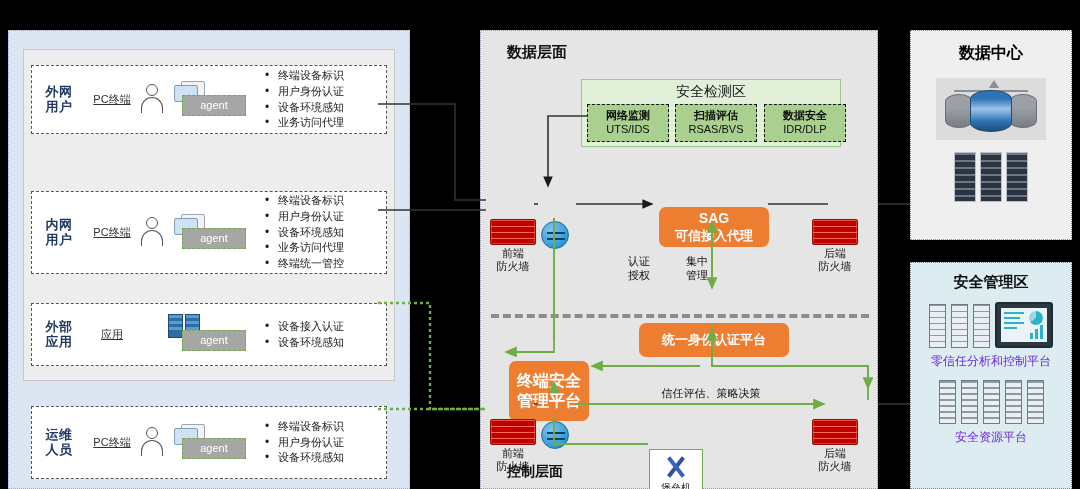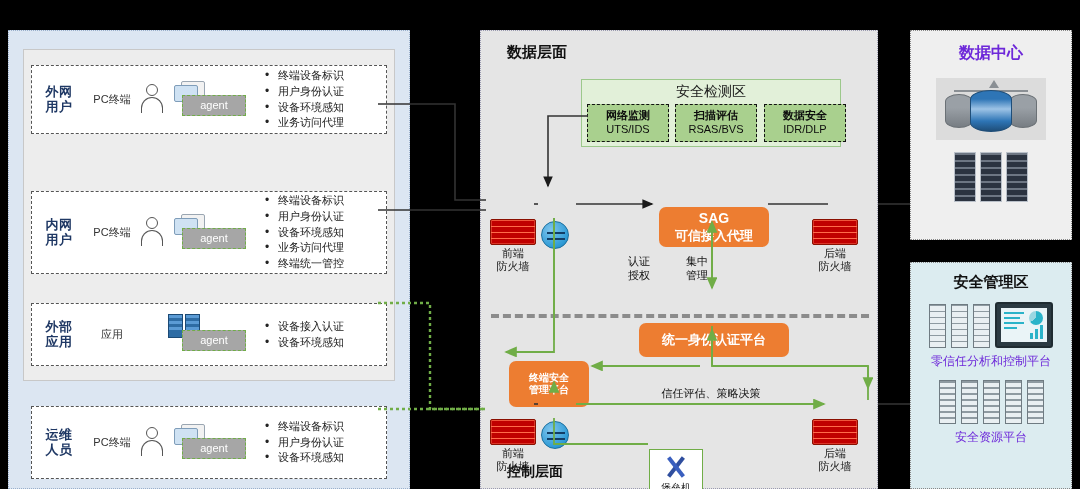--- a/index.html
+++ b/index.html
@@ -27,21 +27,21 @@
   #card-wai  { left: 22px; top: 34px;  width: 356px; height: 69px; }
   #card-nei  { left: 22px; top: 160px; width: 356px; height: 83px; }
   #card-app  { left: 22px; top: 272px; width: 356px; height: 63px; }
   #card-ops  { left: 22px; top: 375px; width: 356px; height: 73px; }
 
   .card-role {
     width: 54px; flex: none; font-size: 13px; font-weight: bold;
     color: #1f3864; line-height: 1.15; text-align: center; letter-spacing: .5px;
   }
   .card-kind {
-    width: 52px; flex: none; font-size: 11px; color: #333; text-align: center;
+    width: 52px; flex: none; font-size: 11px; color: #333; text-align: center; text-decoration: underline;
   }
   .card-icons {
     width: 118px; flex: none; position: relative; height: 46px;
   }
   .card-bullets {
     flex: 1; padding-left: 6px; font-size: 11px; color: #1a1a1a; line-height: 1.42;
   }
   .card-bullets li { list-style: none; position: relative; padding-left: 16px; }
   .card-bullets li:before {
     content: "•"; position: absolute; left: 3px; top: -1px; font-size: 12px; color: #222;
@@ -124,21 +124,21 @@
   
   .obox {
     position: absolute; background: #ed7d31; border-radius: 7px;
     color: #fff; text-align: center; font-weight: bold;
     display: flex; flex-direction: column; justify-content: center;
     line-height: 1.25;
   }
   #sag      { left: 178px; top: 176px; width: 110px; height: 40px; font-size: 14px; }
   #sag .sub { font-size: 13px; }
   #uia      { left: 158px; top: 292px; width: 150px; height: 34px; font-size: 13px; }
-  #esmp     { left: 28px;  top: 330px; width: 80px;  height: 46px; font-size: 10px; }
+  #esmp     { left: 28px;  top: 330px; width: 80px;  height: 60px; font-size: 16px; }
 
   
   #bastion {
     position: absolute; left: 168px; top: 418px; width: 54px; height: 52px;
     background: #fff; border: 1.5px solid #70ad47;
     text-align: center; font-size: 10px; color: #111; padding-top: 4px;
   }
   #bastion .tools {
     position: relative; width: 28px; height: 26px; margin: 0 auto 1px;
   }
@@ -184,21 +184,21 @@
   #lbl-auth    { left: 138px; top: 224px; width: 40px; }
   #lbl-central { left: 196px; top: 224px; width: 40px; }
   #lbl-trust   { left: 150px; top: 356px; width: 160px; font-size: 11px; }
 
   
   #dc-panel {
     position: absolute; left: 910px; top: 30px; width: 162px; height: 210px;
     background: #efefef; border: 1px dotted #888;
   }
   #dc-title {
-    text-align: center; font-size: 16px; font-weight: bold; color: #6d28d9; margin-top: 12px;
+    text-align: center; font-size: 16px; font-weight: bold; color: #000000; margin-top: 12px;
   }
   #dc-db {
     position: relative; width: 110px; height: 62px; margin: 14px auto 0;
     background: #dcdcdc;
   }
   .cyl { position: absolute; border-radius: 50% / 22%; }
   .cyl.gray {
     width: 28px; height: 34px; top: 16px;
     background: linear-gradient(#9aa0a6 0 40%, #777d83 100%);
     border: 1px solid #6b7176;

